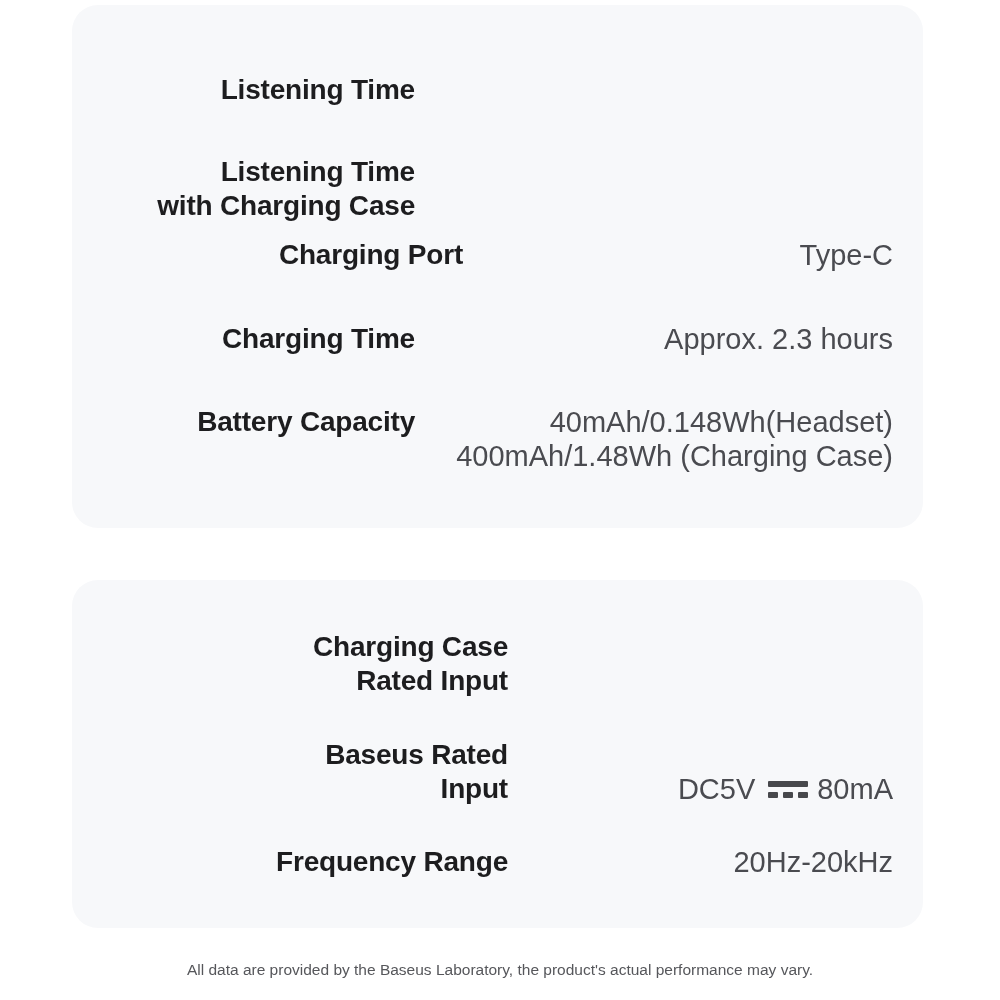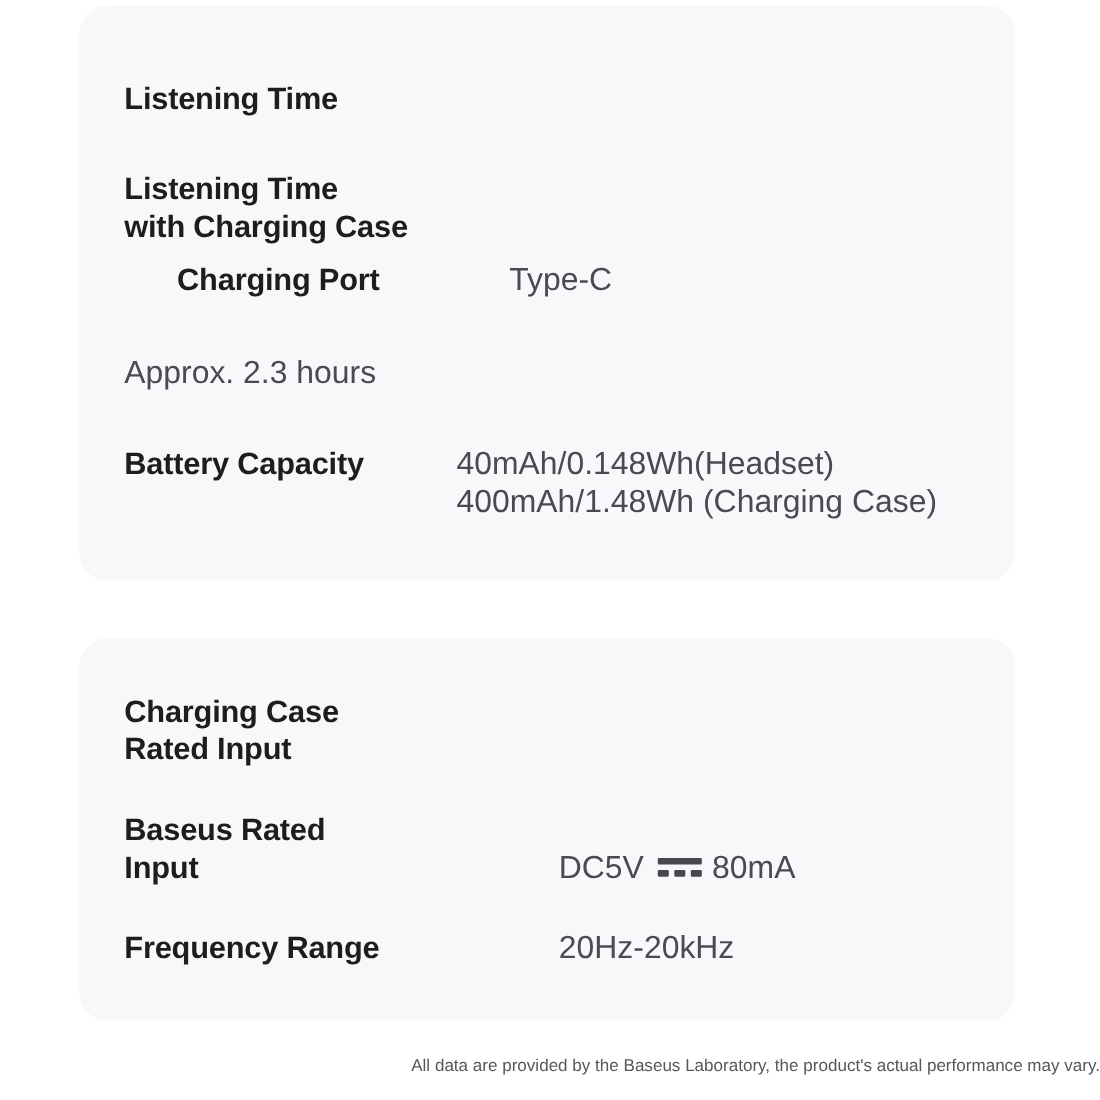--- a/index.html
+++ b/index.html
@@ -19,20 +19,21 @@
   }
   #card-top    { top: 5px;   height: 523px; }
   #card-bottom { top: 580px; height: 348px; }
 
   .row {
     position: absolute;
     left: 41px;
     right: 30px;
     display: flex;
     align-items: flex-start;
+    text-align: right;
   }
   #card-top .r1 { top: 68px; }
   #card-top .r2 { top: 150px; }
   #card-top .r3 { top: 233px; margin-left: 48px; }
   #card-top .r4 { top: 317px; }
   #card-top .r5 { top: 400px; }
   #card-bottom .r1 { top: 50px; gap: 41px; }
   #card-bottom .r2 { top: 158px; }
   #card-bottom .r3 { top: 265px; }
 
@@ -78,21 +79,21 @@
     height: 6px;
     background: #47484c;
     border-radius: 1px;
   }
 
   .footer {
     position: absolute;
     top: 960px;
     left: 0;
     width: 100%;
-    text-align: right;
+    text-align: center;
     font-size: 15.5px;
     line-height: 20px;
     color: #56575b;
   }
 </style>
 </head>
 <body>
 
 <section class="card" id="card-top">
   <div class="row r1">
@@ -100,20 +101,21 @@
   </div>
   <div class="row r2">
     <div class="label">Listening Time
 with Charging Case</div>
   </div>
   <div class="row r3">
     <div class="label">Charging Port</div>
     <div class="value">Type-C</div>
   </div>
   <div class="row r4">
+    <div class="label">Charging Time</div>
     <div class="value">Approx. 2.3 hours</div>
   </div>
   <div class="row r5">
     <div class="label">Battery Capacity</div>
     <div class="value">40mAh/0.148Wh(Headset)
 400mAh/1.48Wh (Charging Case)</div>
   </div>
 </section>
 
 <section class="card" id="card-bottom">

